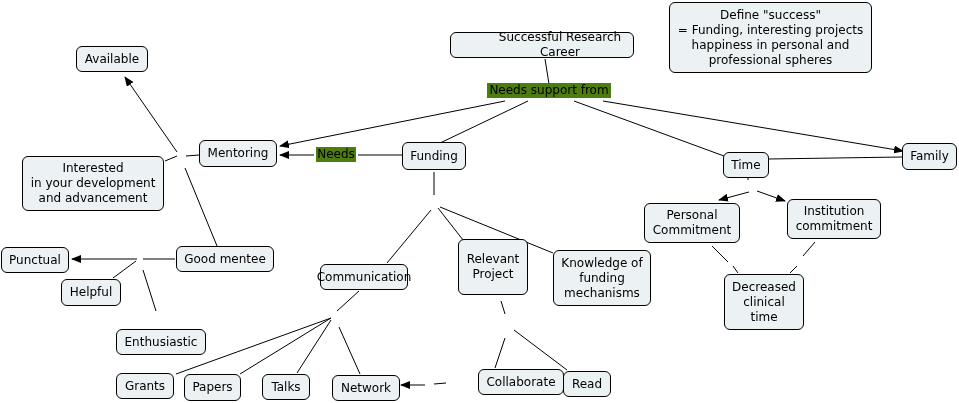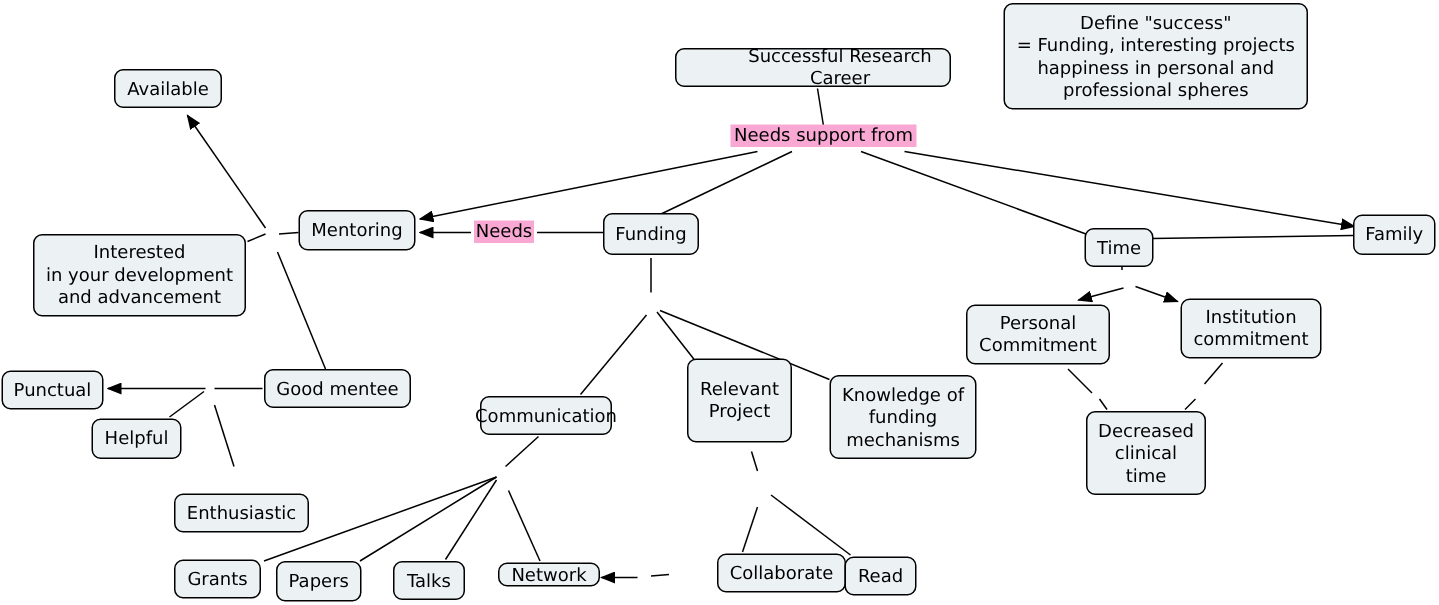--- a/index.html
+++ b/index.html
@@ -3,21 +3,21 @@
 <meta charset="utf-8">
 <style>
   html, body { margin:0; padding:0; background:#ffffff; }
   body { width:959px; height:403px; position:relative; overflow:hidden;
          font-family:"DejaVu Sans", sans-serif; font-size:12px; color:#000; }
   #edges { position:absolute; left:0; top:0; width:959px; height:403px; }
   .node { position:absolute; box-sizing:border-box; background:#ecf2f4;
           border:1px solid #000; border-radius:6px; text-align:center;
           display:flex; align-items:center; justify-content:center;
           line-height:15px; white-space:pre-line; padding:0 4px; }
-  .link { position:absolute; background:#f9a8d4; text-align:center;
+  .link { position:absolute; background:#4d7c0f; text-align:center;
           line-height:15px; white-space:nowrap; }
 </style>
 </head>
 <body>
 
 <svg id="edges" xmlns="http://www.w3.org/2000/svg">
   <defs>
     <marker id="arr" markerWidth="10" markerHeight="8" refX="9" refY="4" orient="auto" markerUnits="userSpaceOnUse">
       <path d="M0,0 L10,4 L0,8 z" fill="#000"></path>
     </marker>
@@ -98,21 +98,21 @@
 <div class="node" style="left:320px;top:264px;width:88px;height:26px;">Communication</div>
 <div class="node" style="left:458px;top:239px;width:70px;height:56px;">Relevant
 Project</div>
 <div class="node" style="left:553px;top:250px;width:98px;height:56px;">Knowledge of
 funding
 mechanisms</div>
 
 <div class="node" style="left:116px;top:373px;width:58px;height:26px;text-align:center;">Grants</div>
 <div class="node" style="left:184px;top:374px;width:57px;height:27px;">Papers</div>
 <div class="node" style="left:262px;top:374px;width:48px;height:26px;">Talks</div>
-<div class="node" style="left:332px;top:375px;width:68px;height:16px;">Network</div>
+<div class="node" style="left:332px;top:375px;width:68px;height:26px;">Network</div>
 <div class="node" style="left:447px;top:369px;width:86px;height:26px;margin-left:31px;">Collaborate</div>
 <div class="node" style="left:563px;top:371px;width:48px;height:26px;">Read</div>
 
 <div class="node" style="left:723px;top:152px;width:46px;height:26px;">Time</div>
 <div class="node" style="left:902px;top:143px;width:55px;height:27px;">Family</div>
 <div class="node" style="left:644px;top:203px;width:96px;height:40px;">Personal
 Commitment</div>
 <div class="node" style="left:787px;top:199px;width:94px;height:40px;">Institution
 commitment</div>
 <div class="node" style="left:724px;top:274px;width:80px;height:56px;">Decreased

